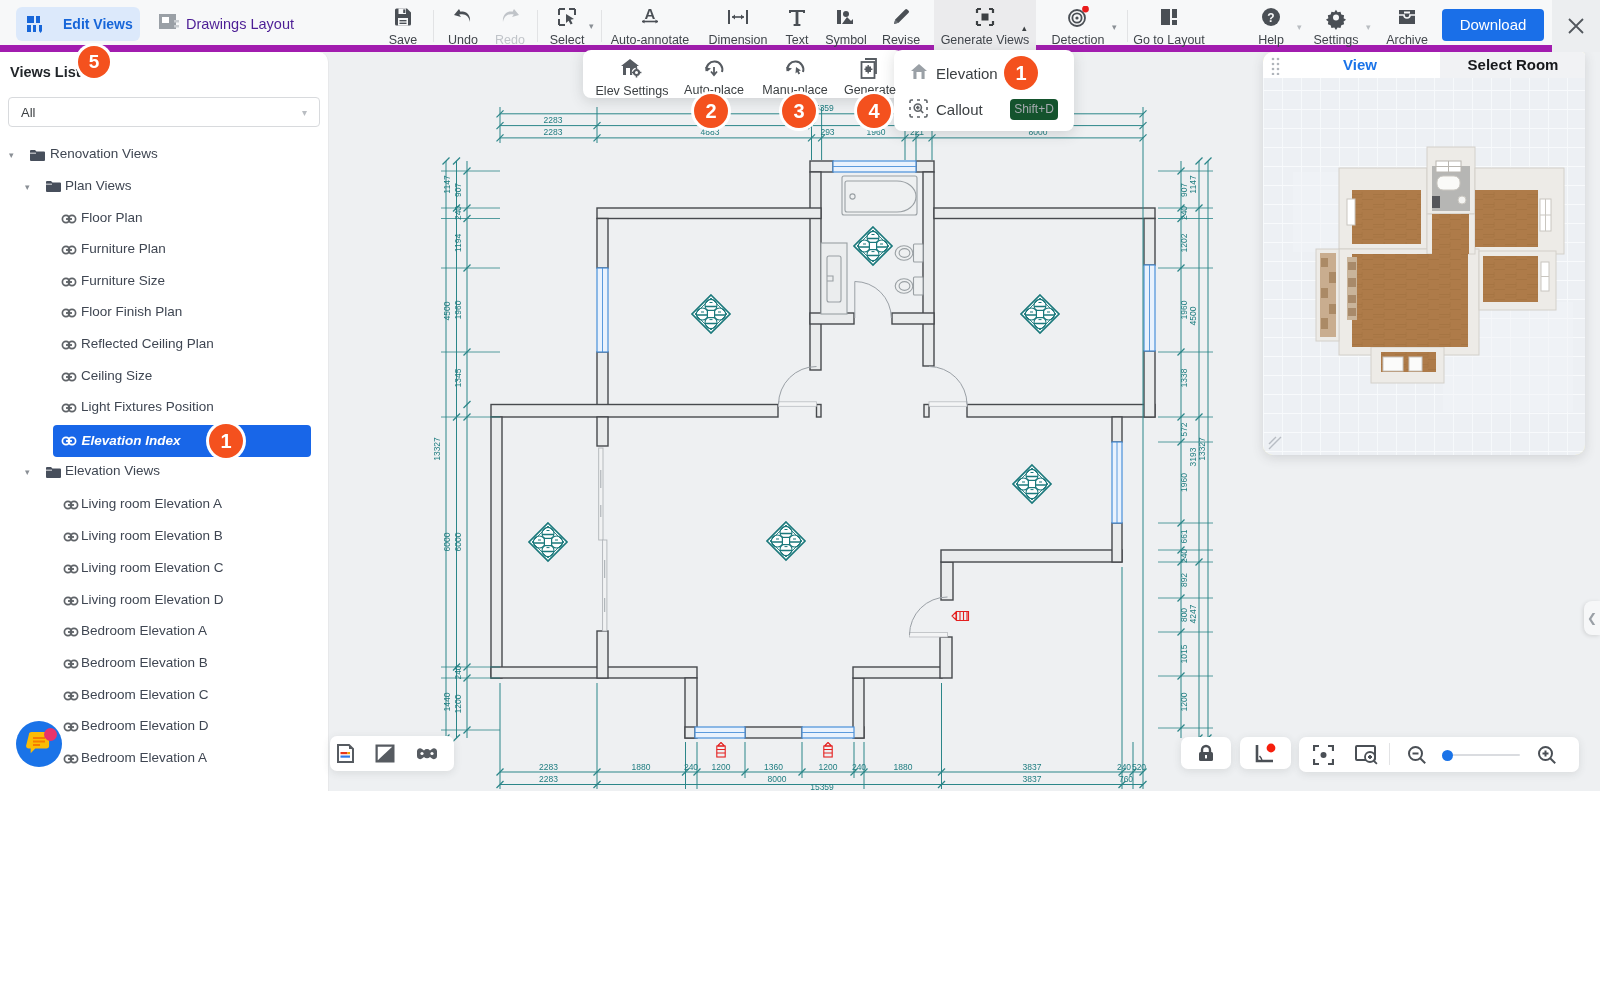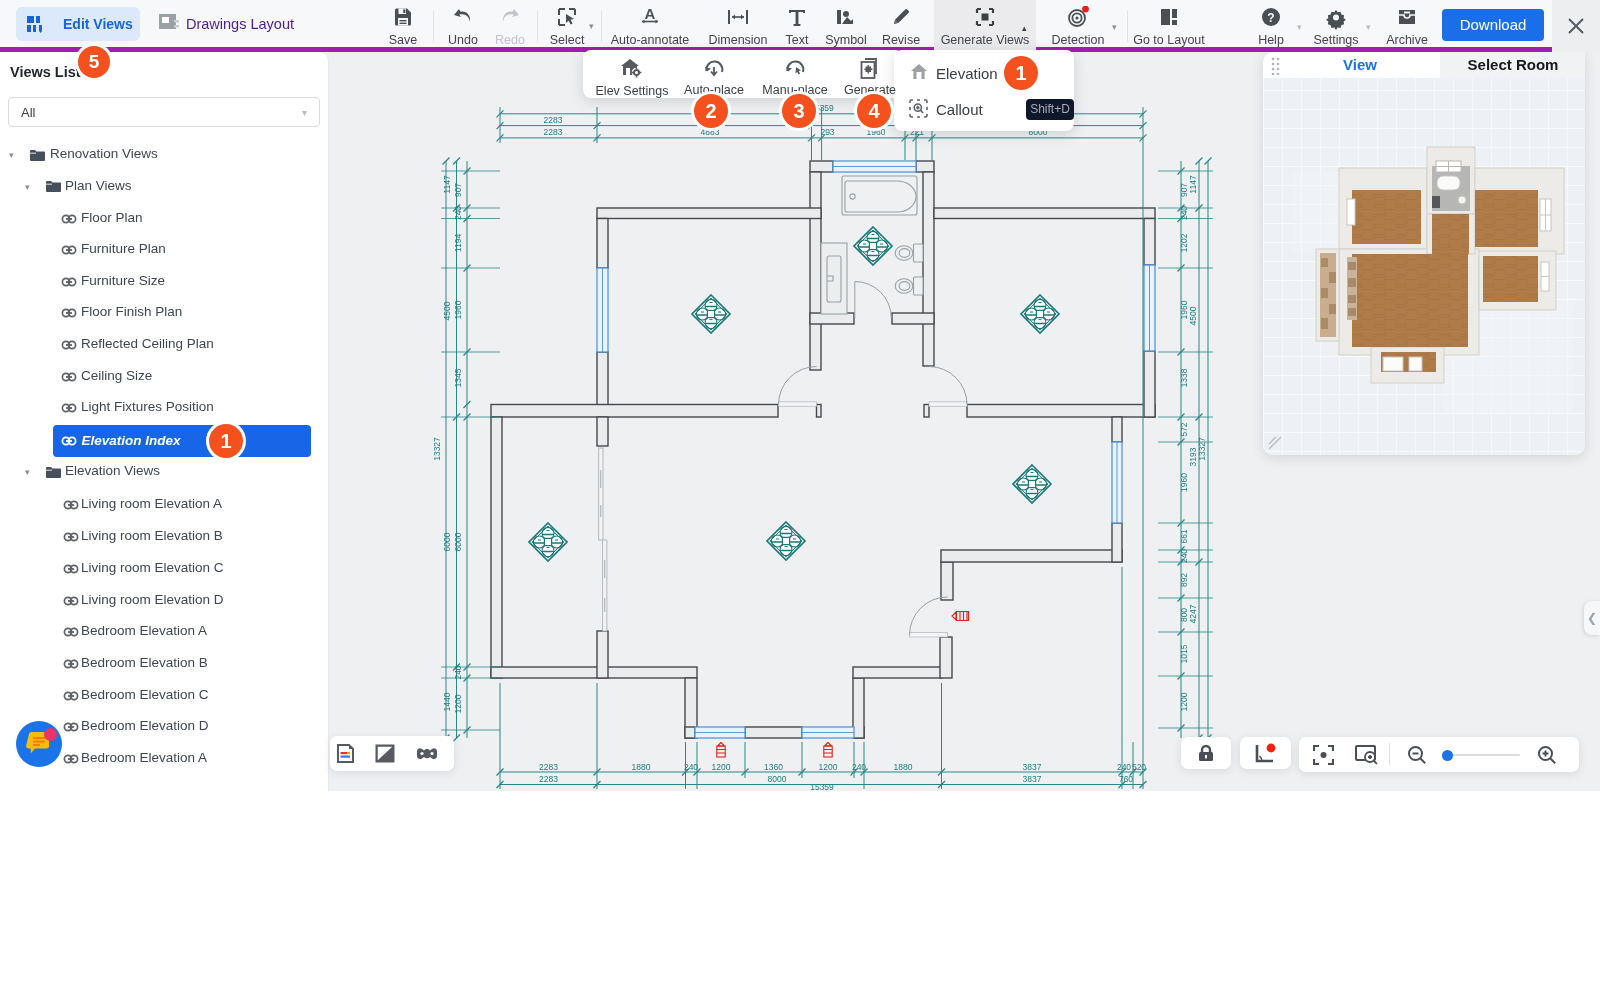--- a/index.html
+++ b/index.html
@@ -2,21 +2,21 @@
 <html><head>
 <meta charset="utf-8">
 <style>
 * { margin:0; padding:0; box-sizing:border-box; }
 html,body { width:1600px; height:1000px; background:#fff; font-family:"Liberation Sans",sans-serif; overflow:hidden; }
 .abs { position:absolute; }
 #app { position:absolute; left:0; top:0; width:1600px; height:791px; overflow:hidden; }
 
 #cv { position:absolute; left:315px; top:52px; width:1285px; height:739px; background:#eef0f2; }
 
-#topbar { position:absolute; left:0; top:0; width:1600px; height:52px; background:#f7f8f9; border-bottom:5px solid #a21caf; z-index:40; }
+#topbar { position:absolute; left:0; top:0; width:1600px; height:52px; background:#f7f8f9; border-bottom:7px solid #a21caf; z-index:40; }
 .tbtn { position:absolute; top:0; height:52px; text-align:center; color:#40454b; }
 .tbtn .ic { position:absolute; top:6px; left:50%; transform:translateX(-50%); }
 .tbtn .lb { position:absolute; top:33px; width:200px; left:50%; transform:translateX(-50%); font-size:12.5px; white-space:nowrap; }
 .sep { position:absolute; top:10px; width:1px; height:32px; background:#e2e3e5; }
 #editviews { position:absolute; left:16px; top:7px; width:124px; height:34px; background:#dce9fb; border-radius:6px; }
 #editviews span { position:absolute; left:47px; top:9px; font-size:14px; font-weight:bold; color:#1766d9; white-space:nowrap; }
 #drawlay { position:absolute; left:158px; top:7px; height:34px; }
 #drawlay span { position:absolute; left:28px; top:9px; font-size:14.5px; color:#4c1d95; white-space:nowrap; }
 #dlbtn { position:absolute; left:1442px; top:9px; width:102px; height:32px; background:#1a6fe8; border-radius:4px; color:#fff; font-size:15px; text-align:center; line-height:32px; }
 #closer { position:absolute; left:1552px; top:0; width:48px; height:52px; background:#eceef0; }
@@ -1071,21 +1071,21 @@
   <div style="position:absolute;left:42px;top:15px;font-size:15px;color:#3c4043">Elevation</div>
 
   <svg style="position:absolute;left:15px;top:49px" width="19" height="19" viewBox="0 0 19 19">
         <g stroke="#5f6368" stroke-width="1.6" fill="none">
           <path d="M1 4 V2.5 A1.5 1.5 0 0 1 2.5 1 H4 M8 1 h3 M15 1 h1.5 A1.5 1.5 0 0 1 18 2.5 V4 M18 8 v3 M18 15 v1.5 a1.5 1.5 0 0 1 -1.5 1.5 H15 M11 18 H8 M4 18 H2.5 A1.5 1.5 0 0 1 1 16.5 V15 M1 11 V8"></path>
           <circle cx="8.8" cy="8.6" r="3.6"></circle>
           <path d="M8.8 6.8 v3.6 M7 8.6 h3.6 M11.6 11.4 l2.6 2.6"></path>
         </g>
       </svg>
   <div style="position:absolute;left:42px;top:51px;font-size:15px;color:#3c4043">Callout</div>
-  <div style="position:absolute;left:132px;top:49px;width:48px;height:21px;background:#0f172a;border-radius:4px;text-align:center;line-height:21px;font-size:12px;color:#a6abb0">Shift+D</div>
+  <div style="position:absolute;left:116px;top:49px;width:48px;height:21px;background:#14532d;border-radius:4px;text-align:center;line-height:21px;font-size:12px;color:#a6abb0">Shift+D</div>
 </div>
 
 </div>
 
 <div id="belowapp"></div>
 
 <div class="badge ring" style="left:78px;top:46px;width:32px;height:32px;font-size:19px;line-height:32px">5</div>
 
 <div class="badge ring" style="left:694px;top:94px;width:34px;height:34px;font-size:20px;line-height:34px">2</div>
 

